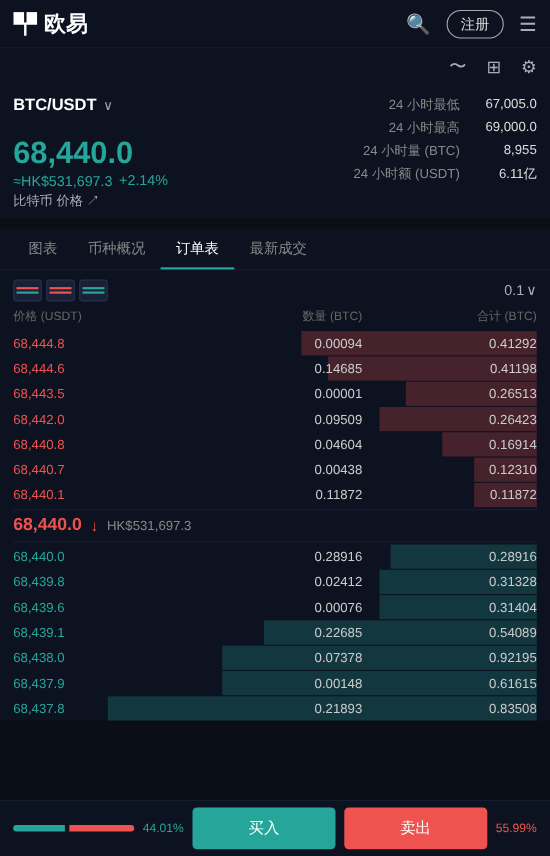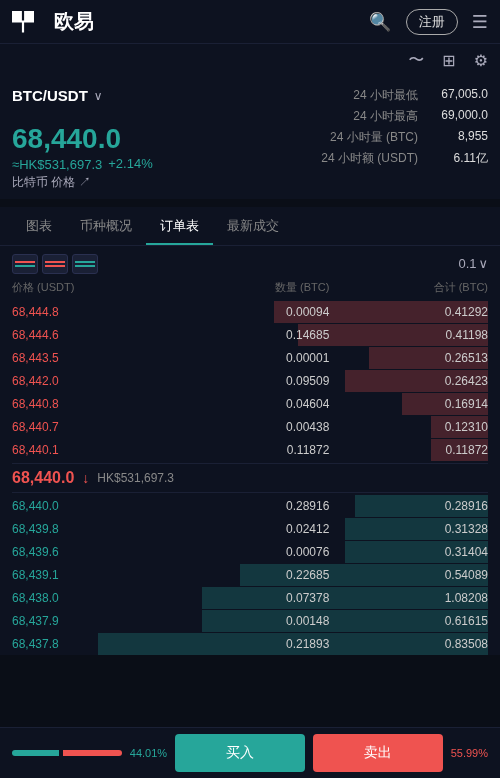--- a/index.html
+++ b/index.html
@@ -17,21 +17,21 @@
       display: flex;
       align-items: center;
       justify-content: space-between;
       padding: 8px 12px;
       background: #0d1220;
       border-bottom: 1px solid #1a2035;
     }
     .logo {
       display: flex;
       align-items: center;
-      gap: 20px;
+      gap: 6px;
       font-size: 20px;
       font-weight: bold;
       color: #fff;
       font-family: Liberation Serif, serif;
     }
     .logo-icon {
       width: 22px;
       height: 22px;
       background: #fff;
       display: inline-block;
@@ -491,21 +491,21 @@
       <div class="order-row bid">
       <div class="bg-bar" style="width:52%;"></div>
       <span class="price">68,439.1</span>
       <span class="qty">0.22685</span>
       <span class="total">0.54089</span>
     </div>
       <div class="order-row bid">
       <div class="bg-bar" style="width:60%;"></div>
       <span class="price">68,438.0</span>
       <span class="qty">0.07378</span>
-      <span class="total">1.08208</span>
+      <span class="total">0.92195</span>
     </div>
       <div class="order-row bid">
       <div class="bg-bar" style="width:60%;"></div>
       <span class="price">68,437.9</span>
       <span class="qty">0.00148</span>
       <span class="total">0.61615</span>
     </div>
       <div class="order-row bid">
       <div class="bg-bar" style="width:82%;"></div>
       <span class="price">68,437.8</span>

